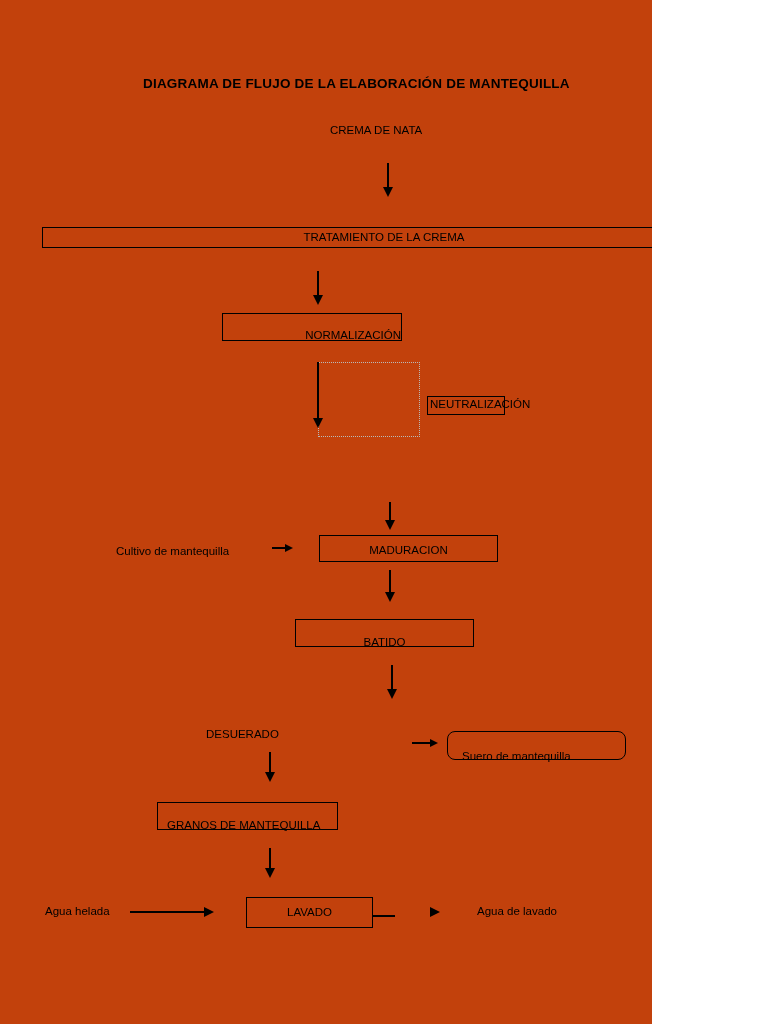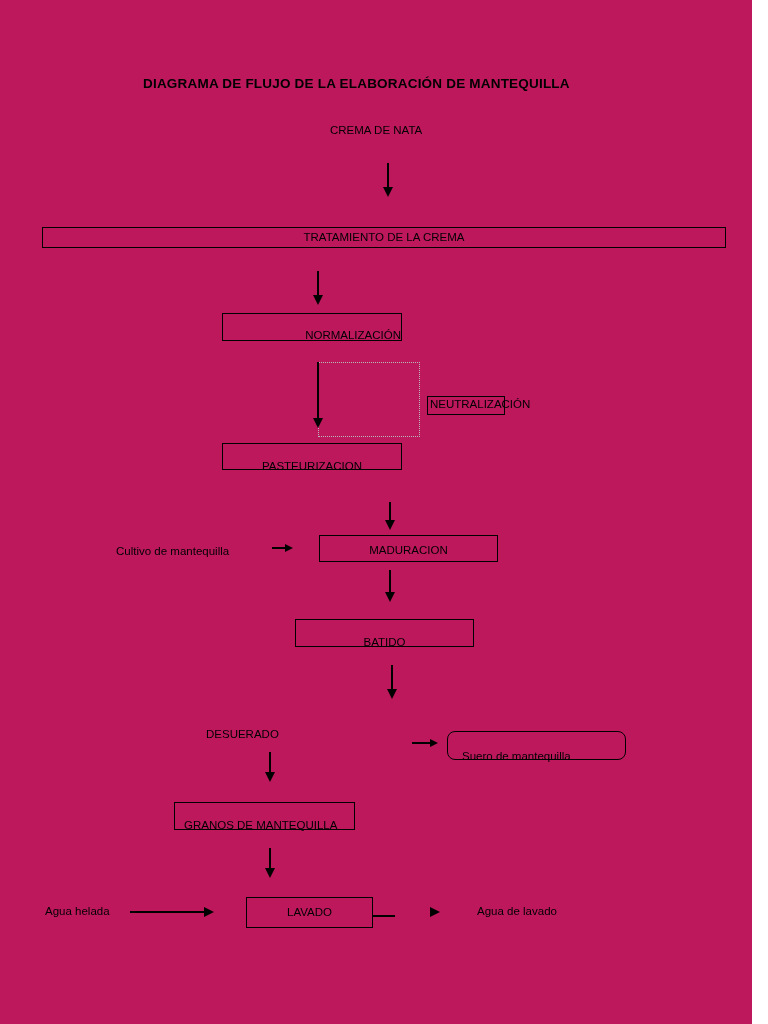--- a/index.html
+++ b/index.html
@@ -7,23 +7,23 @@
     margin: 0;
     padding: 0;
     background: #ffffff;
   }
   body {
     font-family: "Liberation Sans", sans-serif;
     color: #000000;
   }
   #page {
     position: relative;
-    width: 752px;
+    width: 652px;
     height: 1024px;
-    background: #be185d;
+    background: #c2410c;
     overflow: hidden;
   }
   .abs { position: absolute; }
 
   
   .title {
     font-size: 13.5px;
     font-weight: bold;
     letter-spacing: 0.2px;
     white-space: nowrap;
@@ -106,23 +106,20 @@
   <div class="abs ghost-box" style="left:318px; top:362px; width:102px; height:75px;"></div>
 
   <div class="abs vline" style="left:317px; top:362px; height:58px;"></div>
   <div class="abs arrow-down" style="left:313px; top:418px;"></div>
 
   <div class="abs" style="left:427px; top:396px;">
     <div class="abs box" style="left:0; top:0; width:78px; height:19px;"></div>
     <div class="abs node-label" style="left:3px; top:3px;">NEUTRALIZACIÓN</div>
   </div>
 
-  <div class="abs box" style="left:222px; top:443px; width:180px; height:27px;">
-    <div class="abs node-label" style="left:0; right:0; top:17px; text-align:center;">PASTEURIZACION</div>
-  </div>
 
   <div class="abs vline" style="left:389px; top:502px; height:20px;"></div>
   <div class="abs arrow-down" style="left:385px; top:520px;"></div>
 
   <div class="abs plain" style="left:116px; top:545px;">Cultivo de mantequilla</div>
   <div class="abs hline" style="left:272px; top:547px; width:14px;"></div>
   <div class="abs arrow-right-sm" style="left:285px; top:544px;"></div>
 
   <div class="abs box" style="left:295px; top:535px; width:179px; height:27px;margin-left:24px;">
     <div class="abs node-label" style="left:0; right:0; top:9px; text-align:center;">MADURACION</div>
@@ -143,21 +140,21 @@
   <div class="abs vline" style="left:269px; top:752px; height:22px;"></div>
   <div class="abs arrow-down" style="left:265px; top:772px;"></div>
 
   <div class="abs hline" style="left:412px; top:742px; width:20px;"></div>
   <div class="abs arrow-right-sm" style="left:430px; top:739px;"></div>
 
   <div class="abs box" style="left:447px; top:731px; width:179px; height:29px;border-radius:8px;">
     <div class="abs node-label" style="left:14px; top:19px;">Suero de mantequilla</div>
   </div>
 
-  <div class="abs box" style="left:174px; top:802px; width:181px; height:28px;">
+  <div class="abs box" style="left:157px; top:802px; width:181px; height:28px;">
     <div class="abs node-label" style="left:9px; top:17px;">GRANOS DE MANTEQUILLA</div>
   </div>
 
   <div class="abs vline" style="left:269px; top:848px; height:22px;"></div>
   <div class="abs arrow-down" style="left:265px; top:868px;"></div>
 
   <div class="abs plain" style="left:45px; top:905px;">Agua helada</div>
   <div class="abs hline" style="left:130px; top:911px; width:75px;"></div>
   <div class="abs arrow-right" style="left:204px; top:907px;"></div>
 

